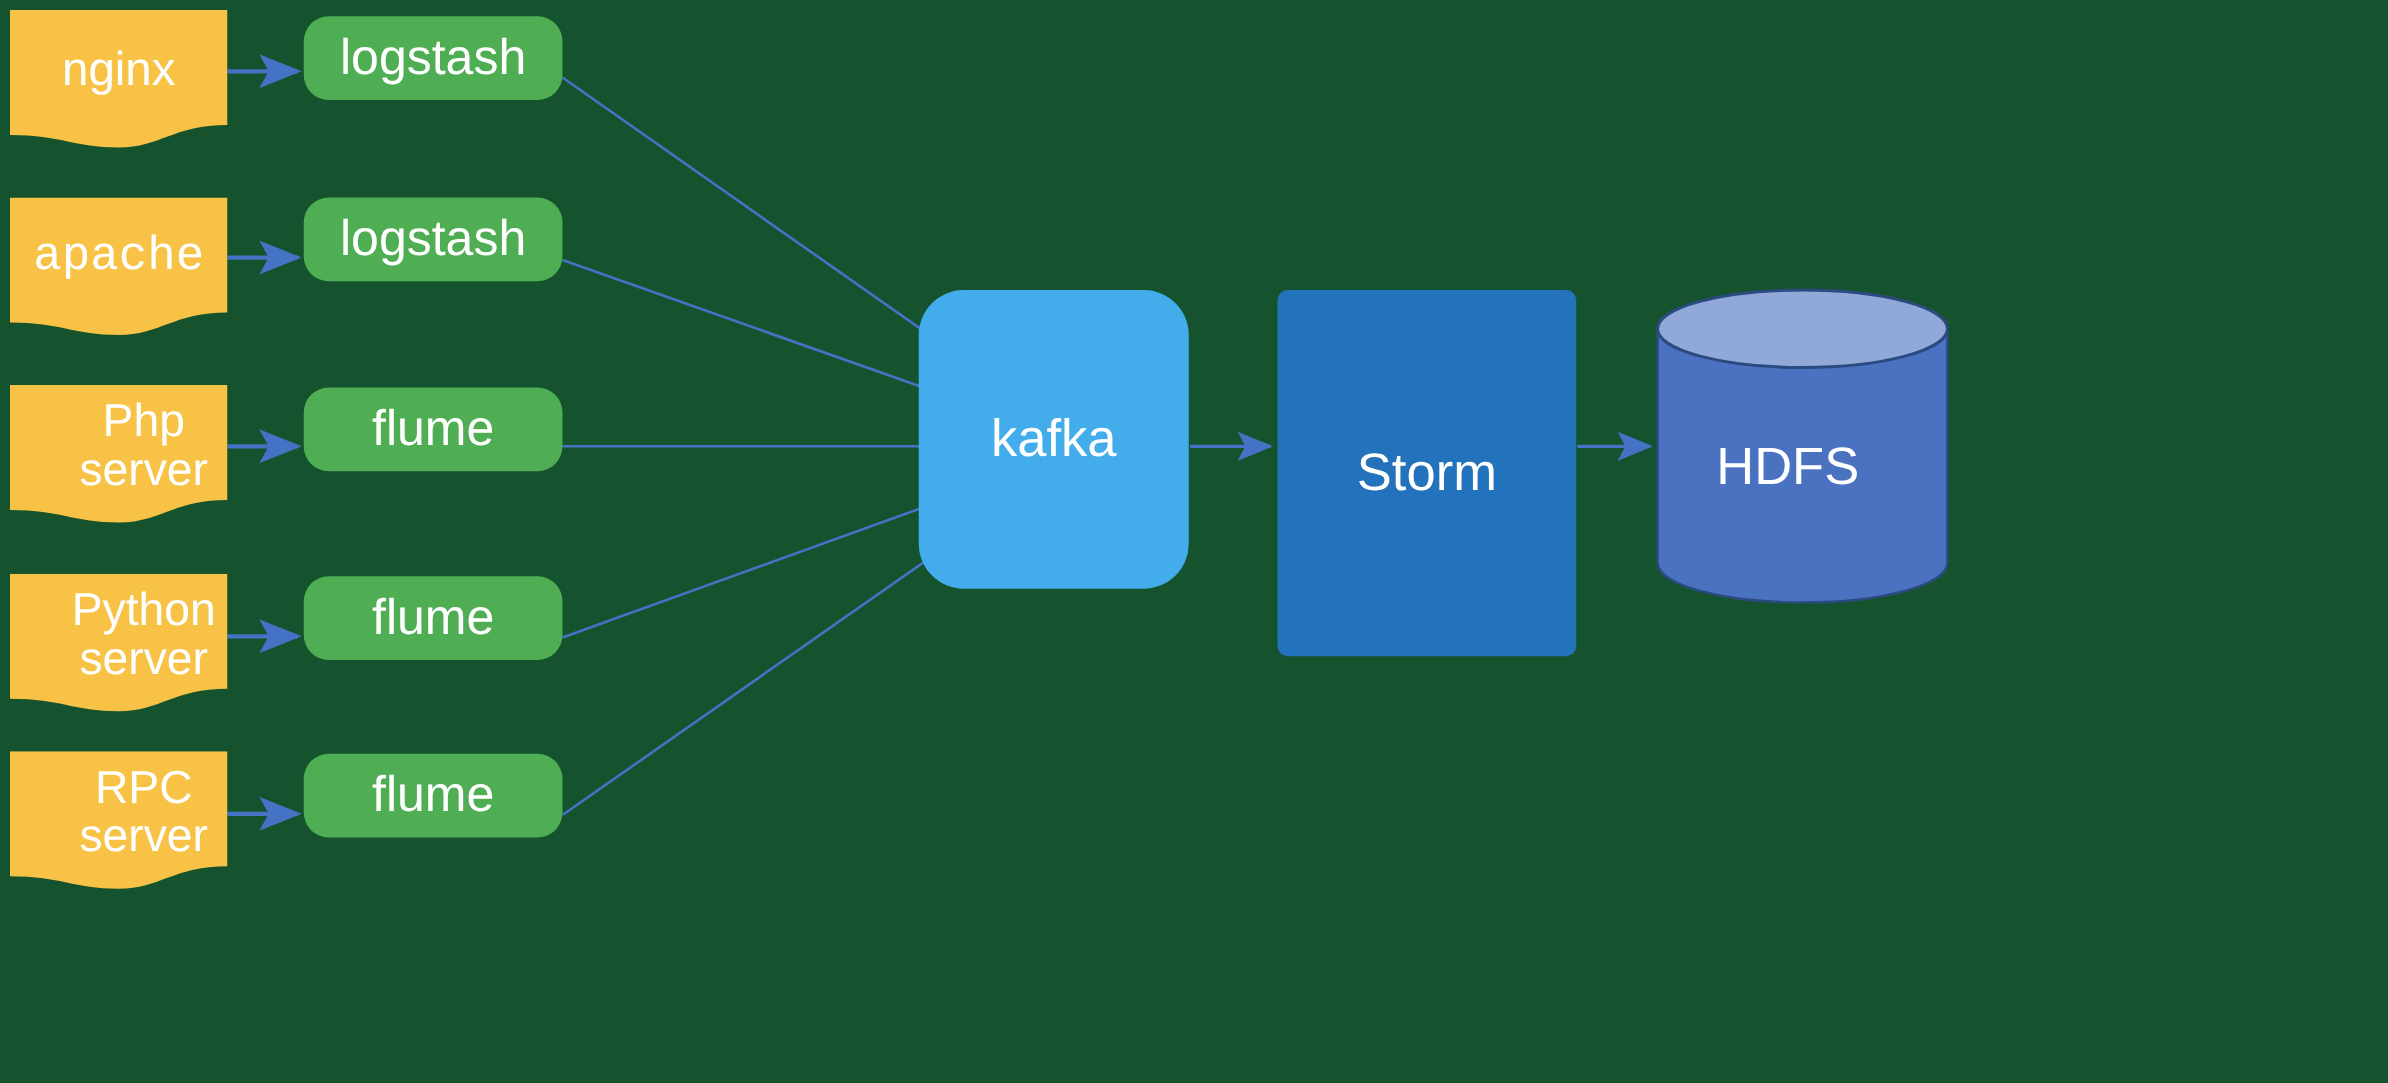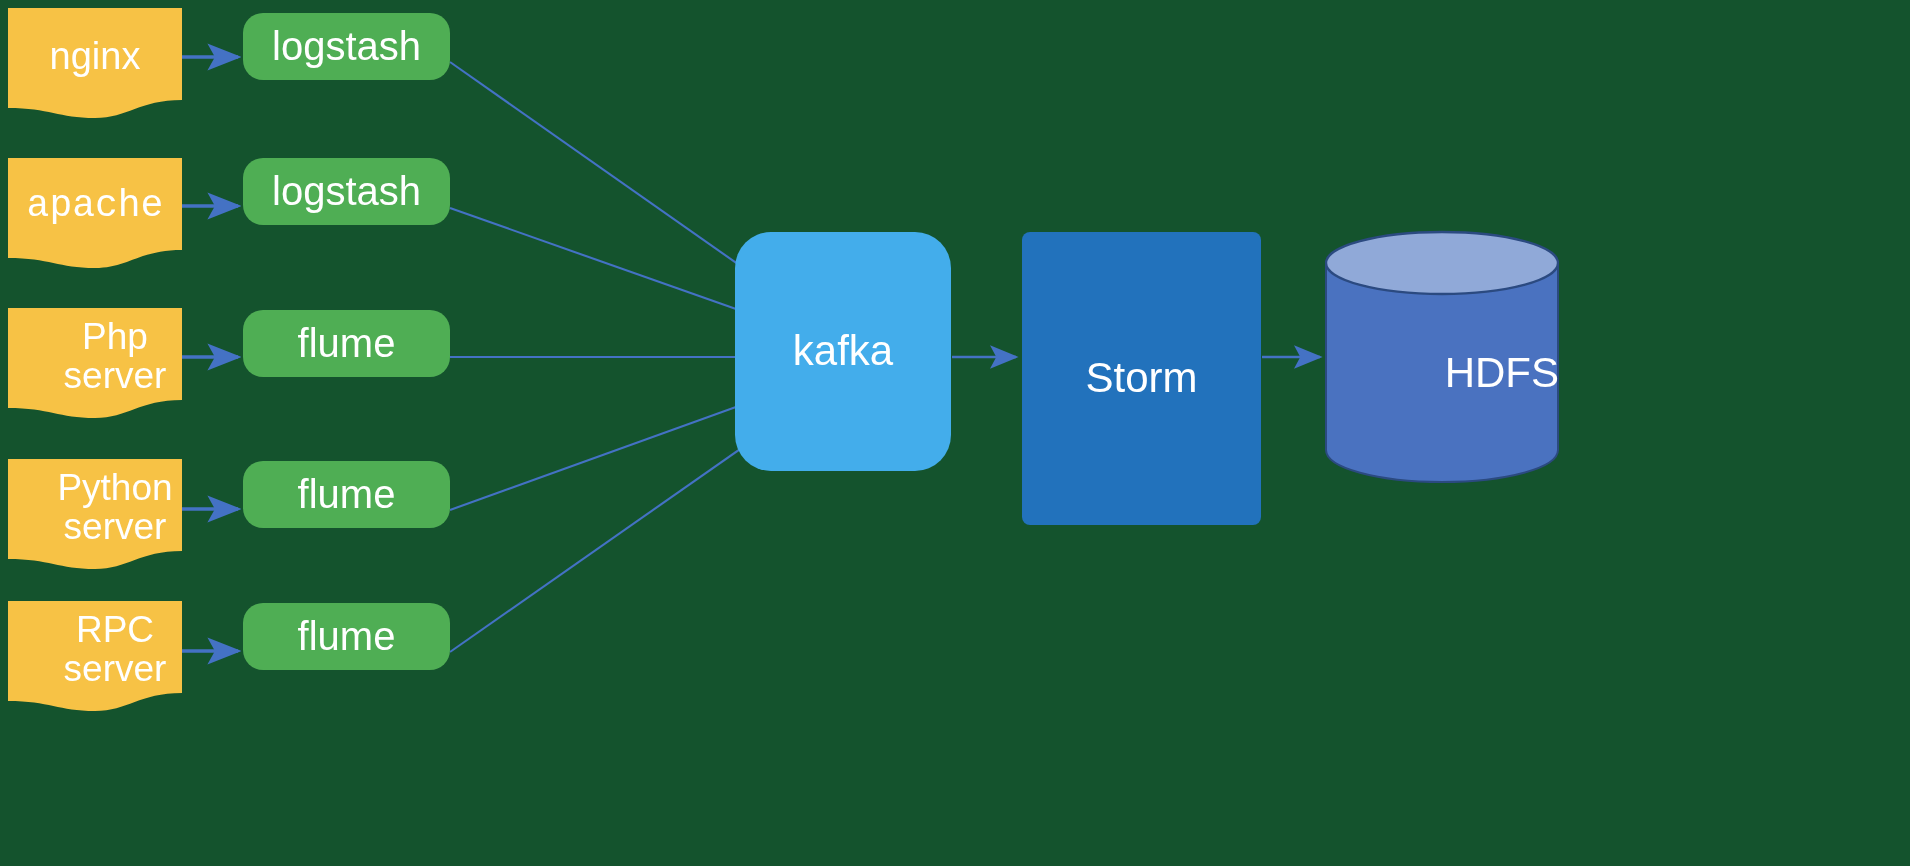--- a/index.html
+++ b/index.html
@@ -27,21 +27,21 @@
          border-radius:36px;font-size:42px;}
 
   
   .storm{left:1022px;top:232px;width:239px;height:293px;background:#2272BC;
          border-radius:8px;font-size:42px;}
 
   
   .cyl{left:1325px;top:230px;width:234px;height:253px;}
   .cyl .cyl-svg{position:absolute;left:0;top:0;width:234px;height:253px;}
   .cyl .lbl{position:relative;z-index:2;width:234px;font-size:42px;
-            color:#fff;text-align:right;margin-top:34px;}
+            color:#fff;text-align:left;margin-top:34px;padding-left:48px;}
 </style>
 </head>
 <body>
 
 <div id="stage">
 
   <svg id="wires" viewBox="0 0 1910 866" xmlns="http://www.w3.org/2000/svg">
     <defs>
       <marker id="ah" markerWidth="10" markerHeight="8" refX="9" refY="4" orient="auto" markerUnits="strokeWidth">
         <path d="M0,0 L10,4 L0,8 L2.2,4 Z" fill="#4472C4"></path>

